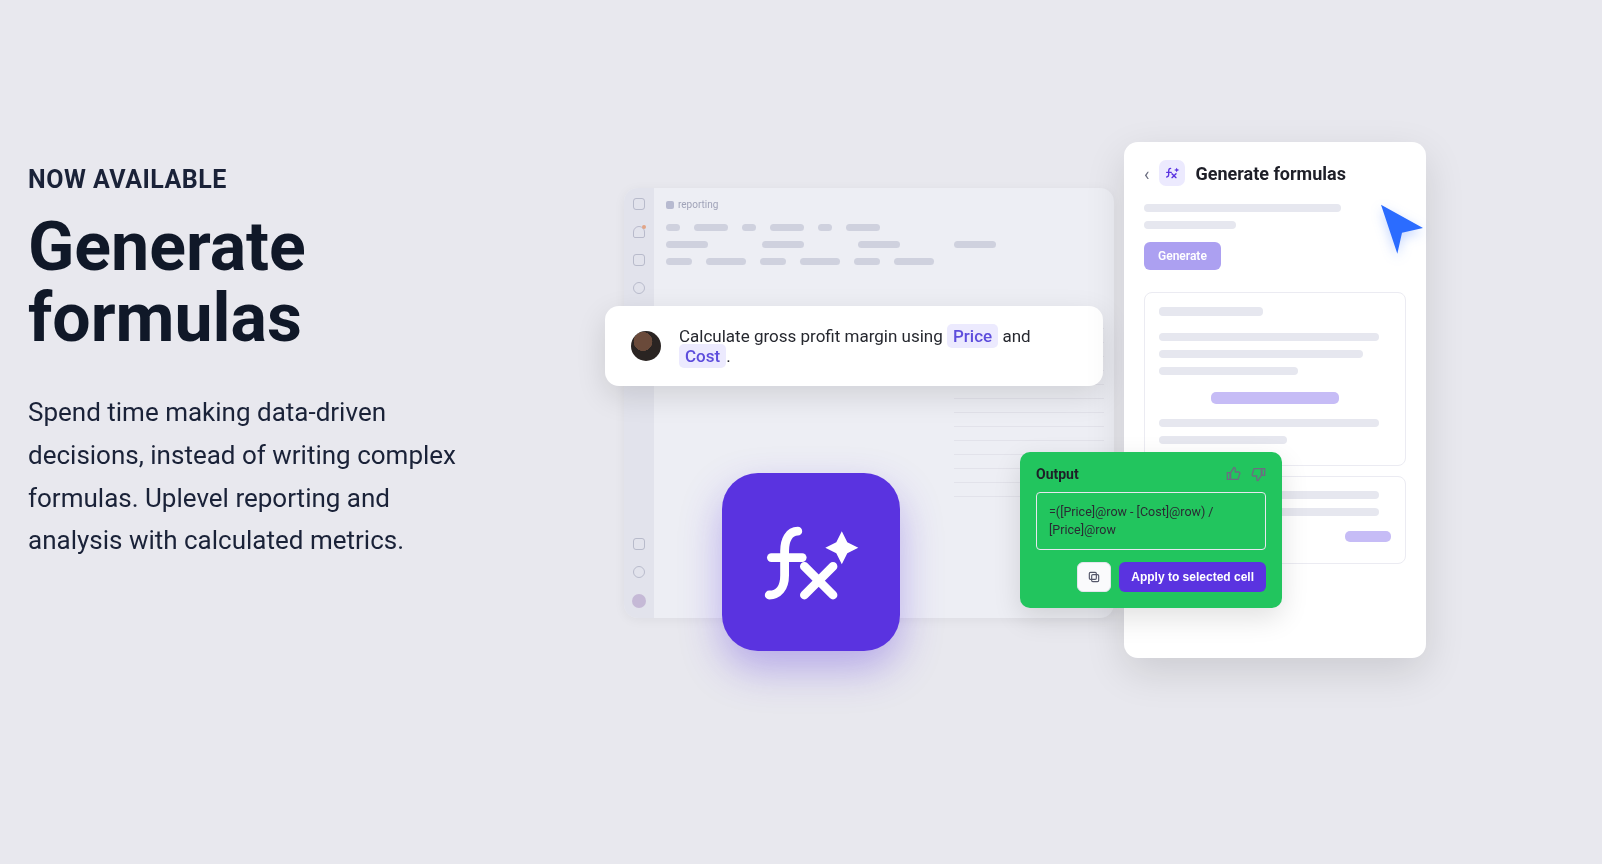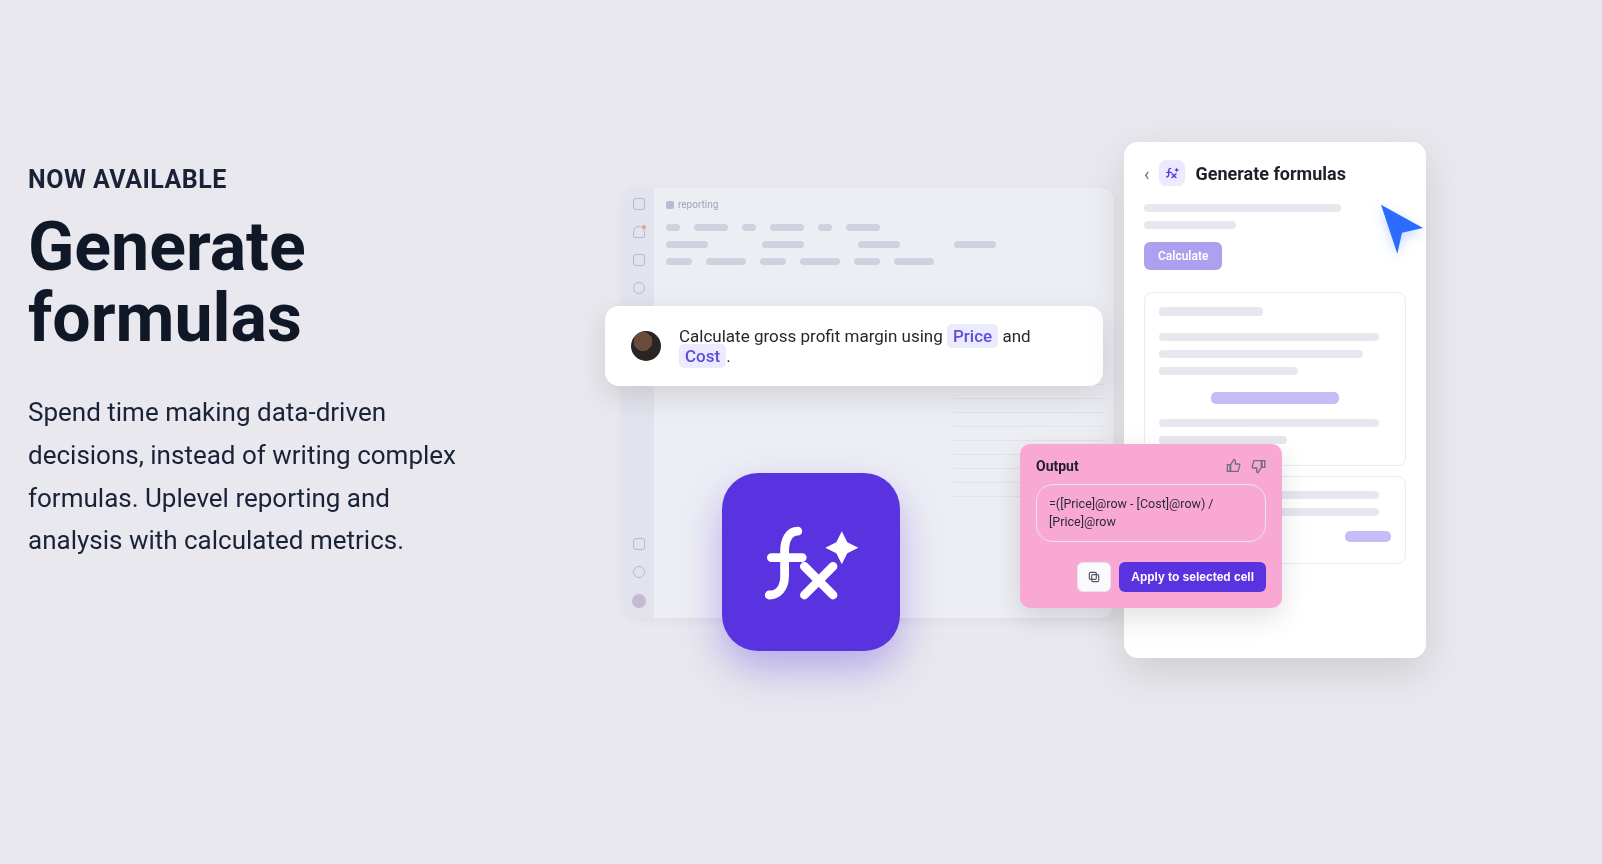--- a/index.html
+++ b/index.html
@@ -183,39 +183,39 @@
   margin-top:6px;
 }
 .gen-box .sk-line { background:#e6e7ef; }
 .gen-box .hl { background:#c6bcf6; }
 .gen-box-lower { margin-top:10px; }
 
 
 .output-card {
   position:absolute;
   left: 400px;
-  top: 304px;
+  top: 312px;
   width: 262px;
-  background:#f9a8d4;
+  background:#22c55e;
   border-radius:10px;
   box-shadow: 0 10px 28px rgba(0,0,0,0.12);
   padding: 14px 16px 16px;
 }
 .output-head { display:flex; align-items:center; justify-content:space-between; margin-bottom:10px;}
 .output-title { font-size:14px; font-weight:700; color:#1e1f28;}
 .thumbs { display:flex; gap:8px; }
 .thumb { width:16px; height:16px; color:#6b6e80; cursor:pointer; }
 .formula-box {
   border:1px solid #e7e7ef;
-  border-radius:17px;
+  border-radius:4px;
   padding:10px 12px;
   font-size:12.5px;
   color:#2a2b33;
   line-height:1.45;
-  margin-bottom:20px;
+  margin-bottom:12px;
   font-family: inherit;
 }
 .output-actions { display:flex; gap:8px; justify-content:flex-end; }
 .copy-btn {
   width:34px; height:30px; border:1px solid #e4e4ee; border-radius:6px;
   display:flex; align-items:center; justify-content:center;
   background:#fafafc; cursor:pointer;
 }
 .copy-btn svg { width:14px; height:14px; }
 .apply-btn {
@@ -339,21 +339,21 @@
               <line x1="18" y1="13" x2="12" y2="19"></line>
             </g>
             <path fill="#5a33e0" d="M19 4l1.2 2.4L23 7.6l-2.8 1.2L19 11l-1.2-2.2L15 7.6l2.8-1.2z"></path>
           </svg>
       </span>
       <span class="gen-title">Generate formulas</span>
     </div>
 
     <div class="skeleton sk-line" style="width:75%;"></div>
     <div class="skeleton sk-line" style="width:35%;"></div>
-    <div class="gen-btn">Calculate</div>
+    <div class="gen-btn">Generate</div>
 
     <div class="gen-box">
       <div class="skeleton sk-line" style="width:45%; height:9px;"></div>
       <div style="height:8px;"></div>
       <div class="skeleton sk-line" style="width:95%;"></div>
       <div class="skeleton sk-line" style="width:88%;"></div>
       <div class="skeleton sk-line" style="width:60%;"></div>
       <div style="height:8px;"></div>
       <div style="display:flex; justify-content:center;">
           <div class="skeleton sk-line hl" style="width:55%; height:12px; border-radius:5px;"></div>

